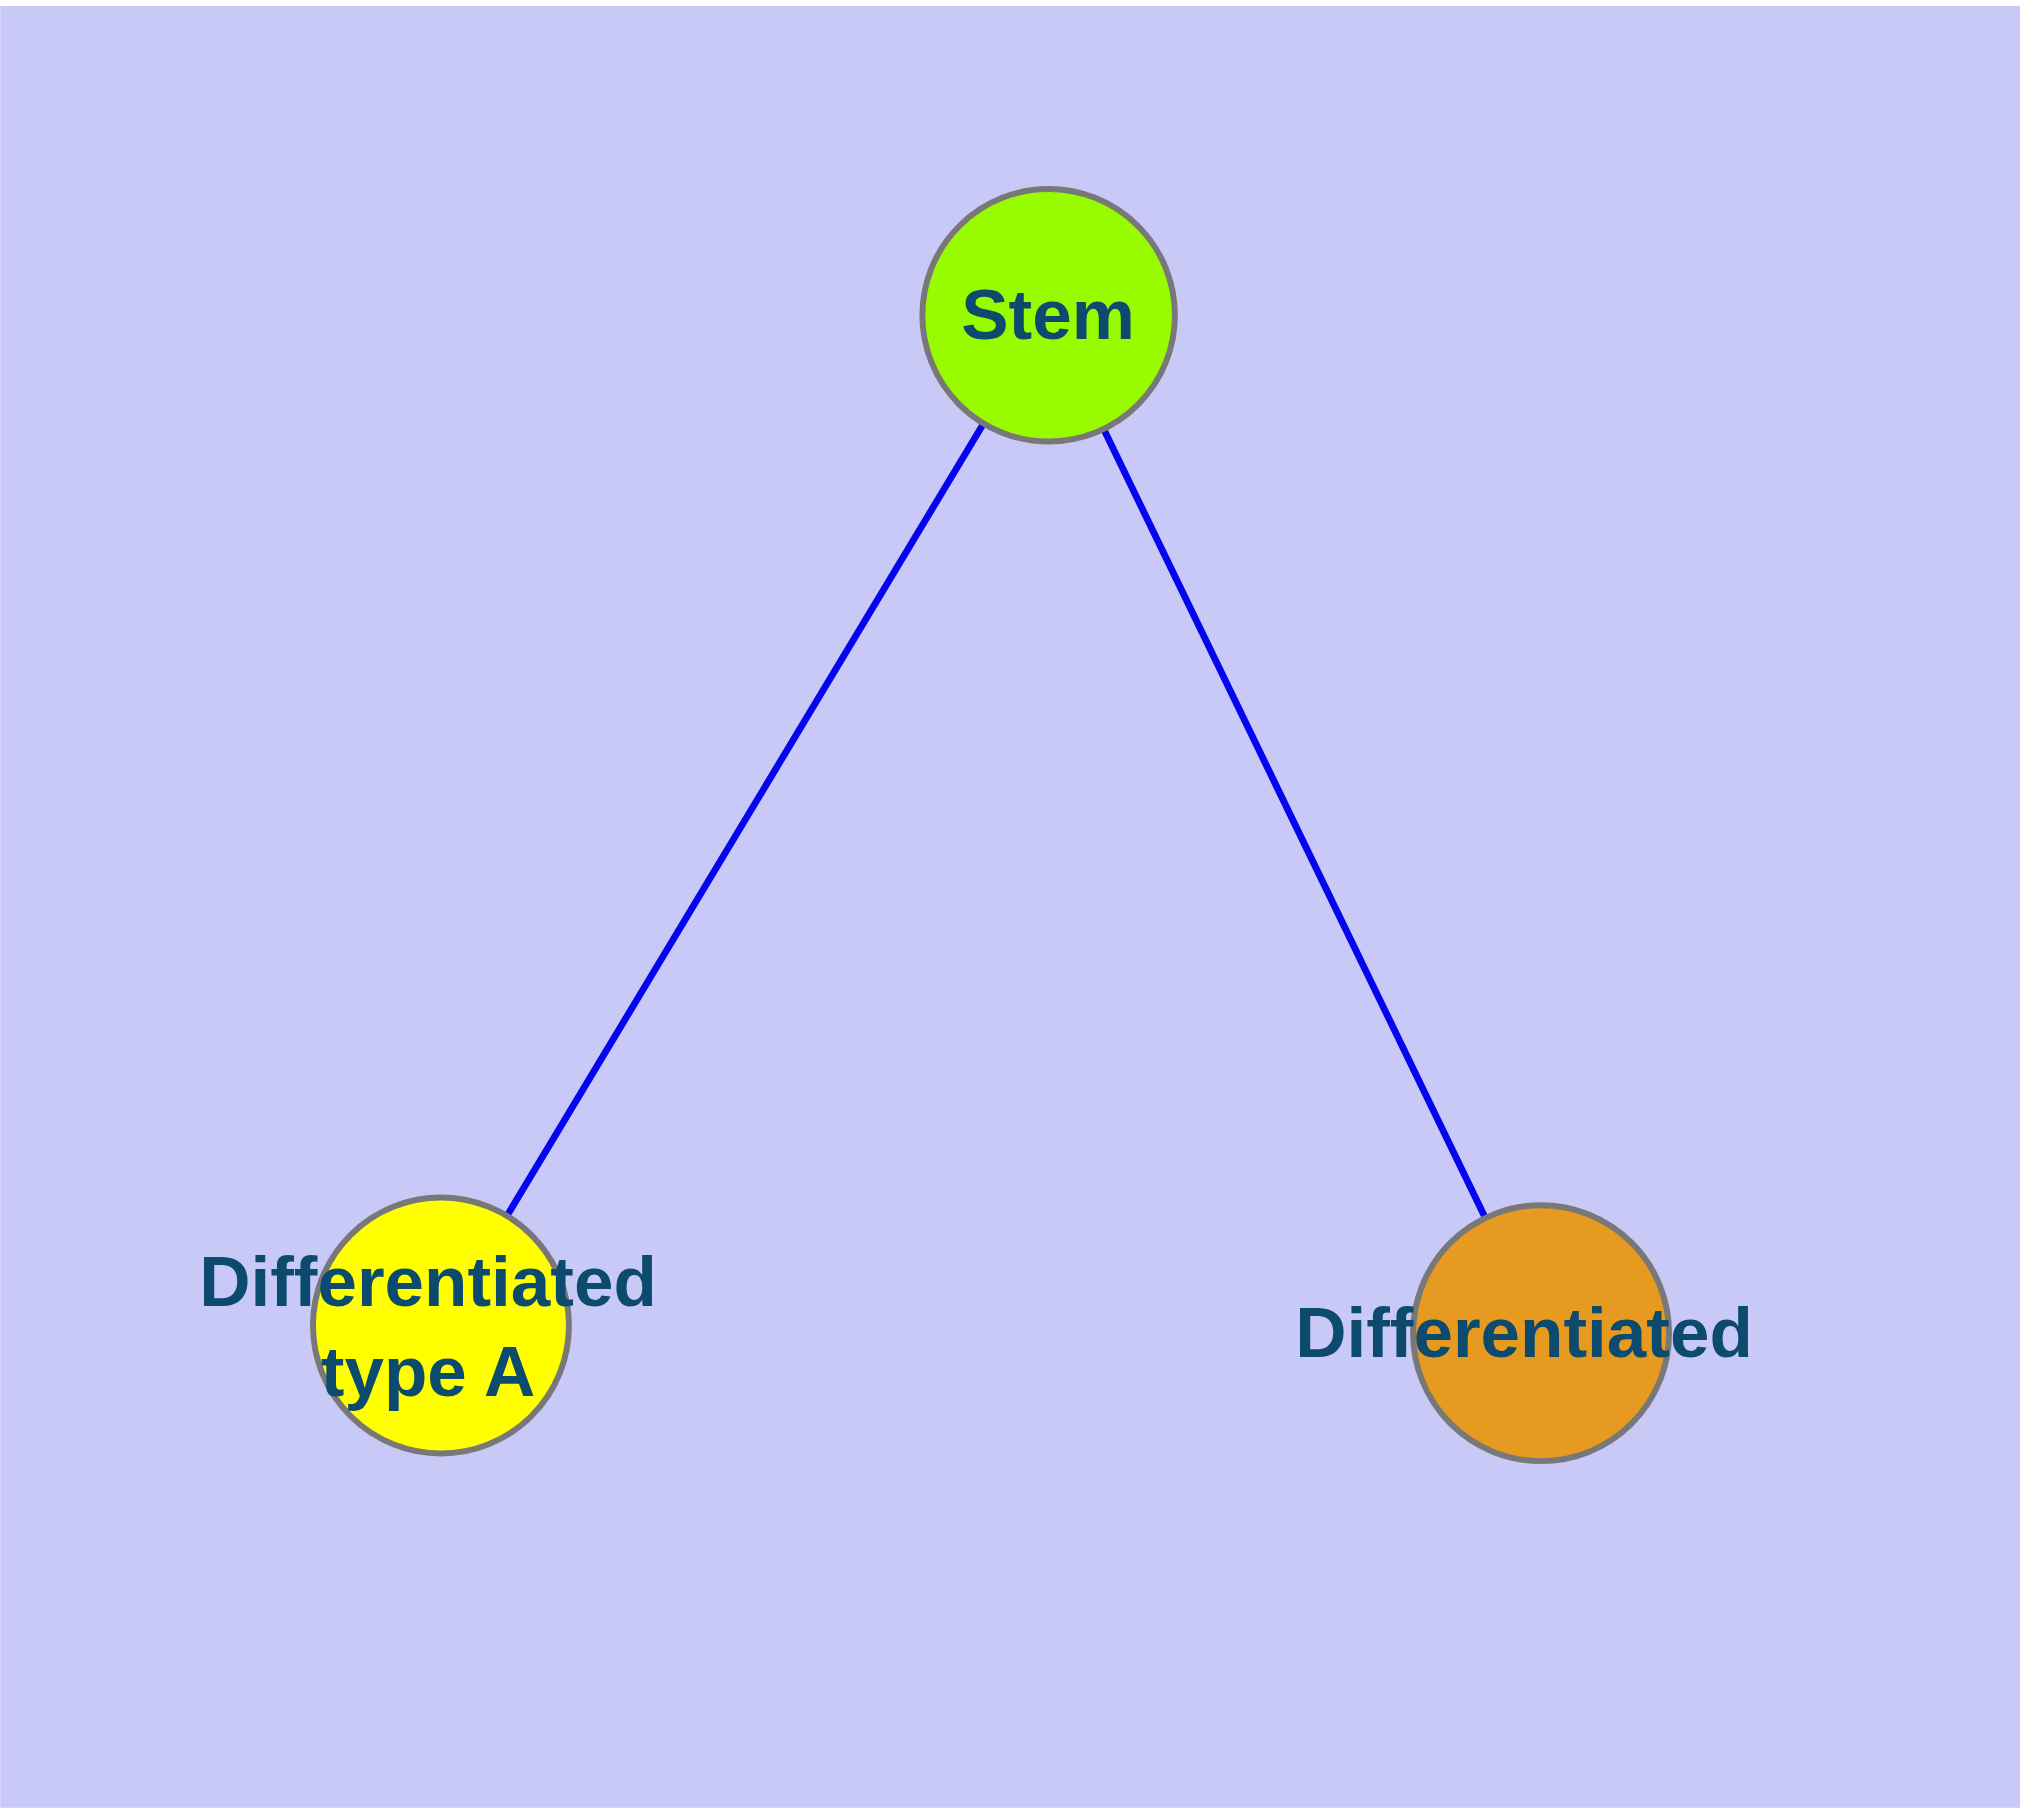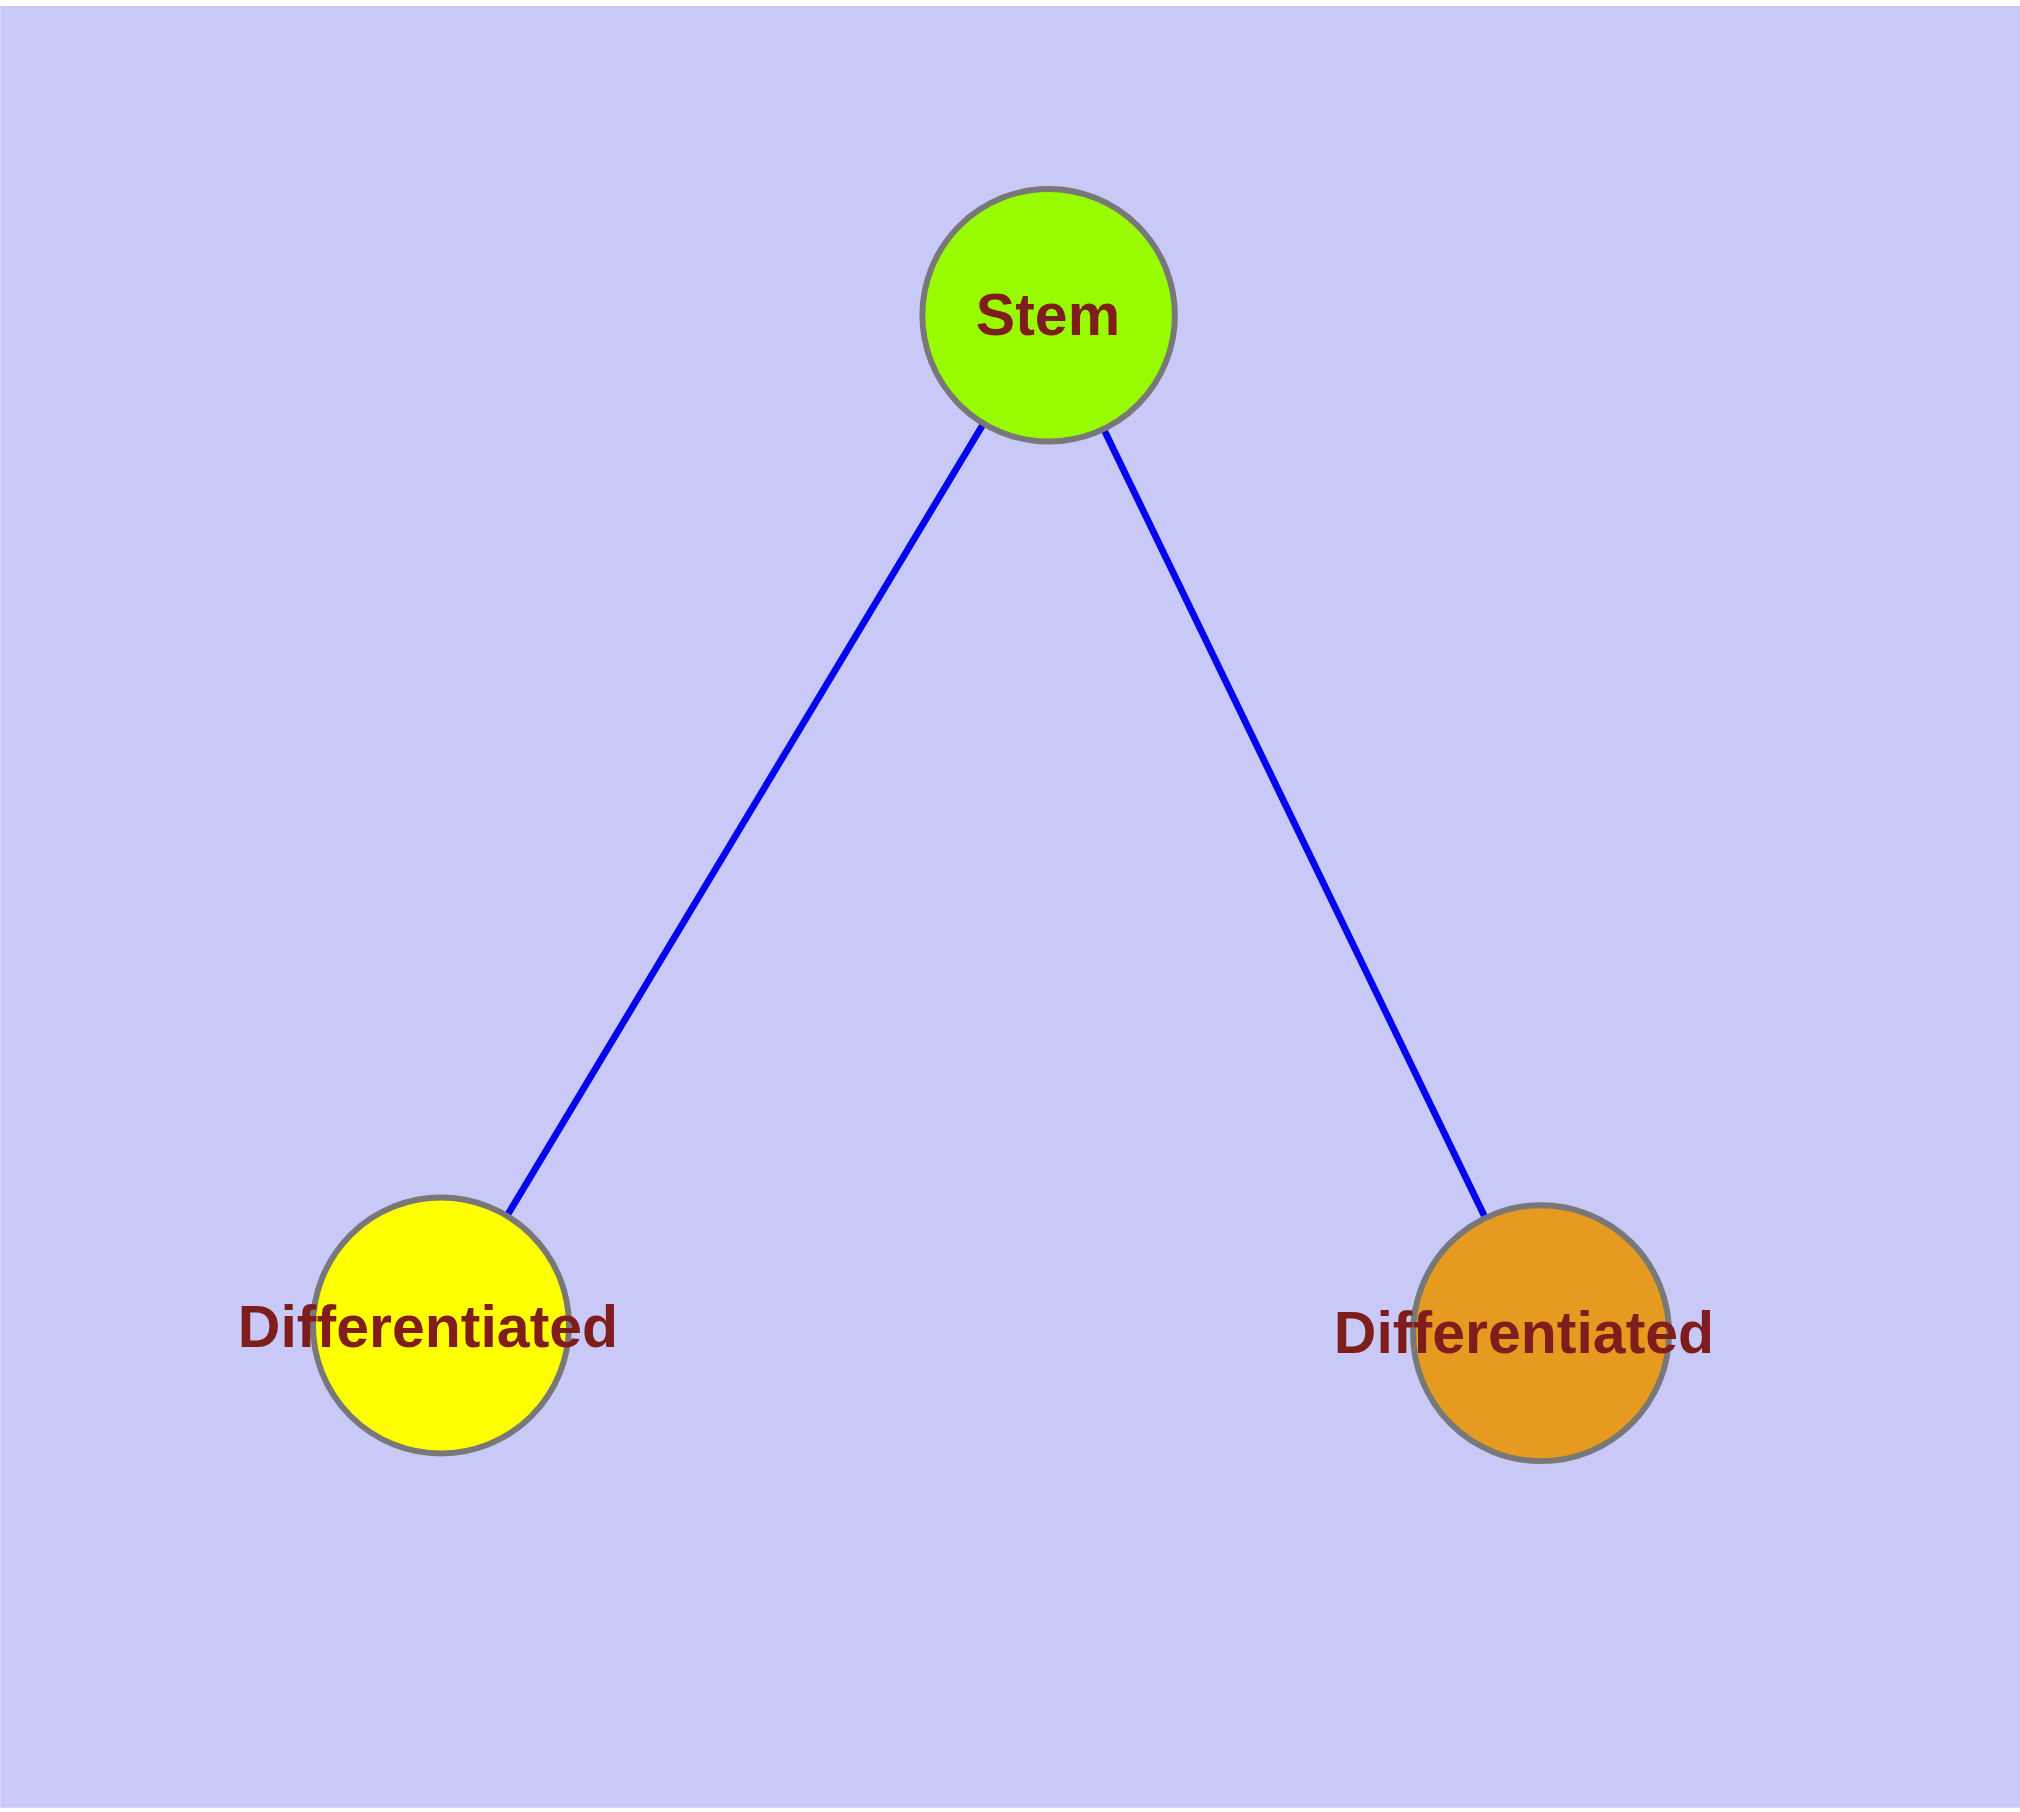--- a/index.html
+++ b/index.html
@@ -19,23 +19,23 @@
     left: 0;
     top: 0;
     width: 2021px;
     height: 1812px;
   }
   .node-label {
     position: absolute;
     transform: translate(-50%, -50%);
     text-align: center;
     font-weight: bold;
-    font-size: 59px;
+    font-size: 71px;
     line-height: 90px;
-    color: #7f1d1d;
+    color: #0c4a6e;
     white-space: nowrap;
     letter-spacing: 0px;
   }
   .node-label .line {
     display: block;
   }
 </style>
 </head>
 <body>
 
@@ -52,20 +52,21 @@
     <circle cx="520" cy="1564" r="151" stroke-width="7" fill="#FFFF00" stroke="#787878"></circle>
     <circle cx="1818" cy="1573" r="151" stroke-width="7" fill="#E69A1F" stroke="#787878"></circle>
   </svg>
 
   <div class="node-label" style="left:1048px; top:315px;">
     <span class="line">Stem</span>
   </div>
 
   <div class="node-label" style="left:428px; top:1327px;">
     <span class="line">Differentiated</span>
+    <span class="line">type A</span>
   </div>
 
   <div class="node-label" style="left:1524px; top:1333px;">
     <span class="line">Differentiated</span>
   </div>
 
 </div>
 
 
 </body></html>

